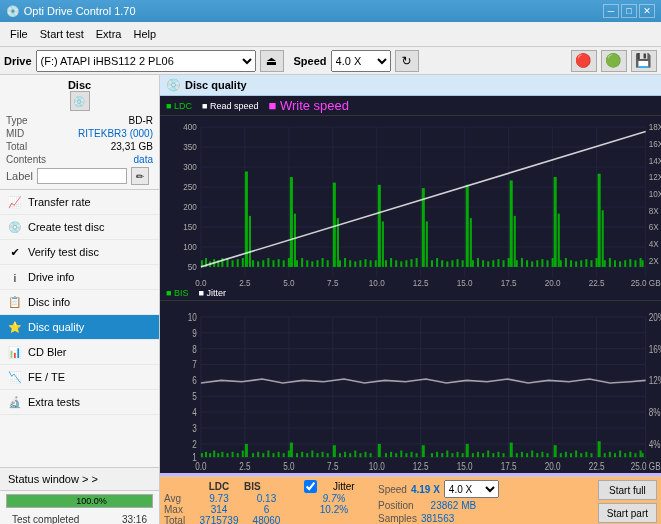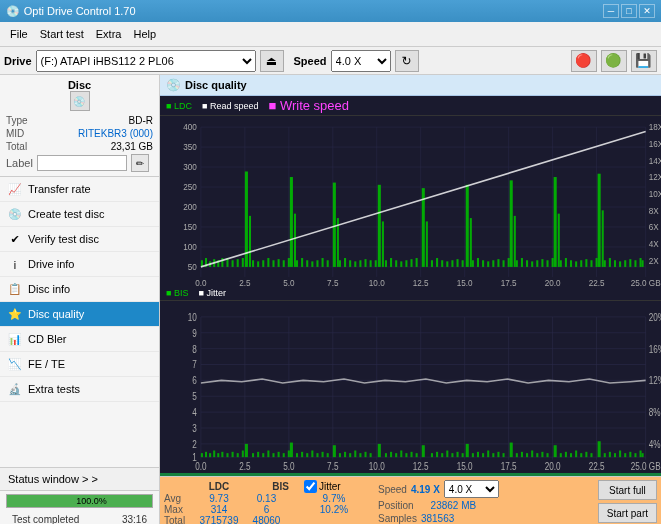--- a/index.html
+++ b/index.html
@@ -124,20 +124,24 @@
         <span class="disc-val">BD-R</span>
       </div>
       <div class="disc-row">
         <span class="disc-key">MID</span>
         <span class="disc-val blue">RITEKBR3 (000)</span>
       </div>
       <div class="disc-row">
         <span class="disc-key">Total</span>
         <span class="disc-val">23,31 GB</span>
       </div>
+      <div class="disc-row">
+        <span class="disc-key">Contents</span>
+        <span class="disc-val data">data</span>
+      </div>
       <div class="label-row">
         <span class="disc-key">Label</span>
         <input class="label-input" type="text" style="">
         <button class="label-btn">✏</button>
       </div>
     </div>
 
     <div class="nav-items">
       <div class="nav-item">
         <span class="nav-icon">📈</span>
@@ -382,21 +386,21 @@
             <rect x="459" y="129" width="2" height="7"></rect>
             <rect x="464" y="130" width="2" height="6"></rect>
             <rect x="469" y="128" width="2" height="8"></rect>
             <rect x="471" y="130" width="2" height="6"></rect>
           </g>
 
           <polyline points="40,136 475,14" fill="none" stroke="#ffffff" stroke-width="1.5" opacity="0.8"></polyline>
         </svg>
       </div>
 
-      <div class="single-chart" style="background:#15803d; position:relative; flex:1;">
+      <div class="single-chart" style="background:#c4b5fd; position:relative; flex:1;">
         <div class="legend-bar" style="background:#1a1a2e; border-bottom:1px solid #333; padding:2px 6px; display:flex; gap:10px;">
           <span style="color:#00cc00; font-size:9px;">■ BIS</span>
           <span style="color:#ffffff; font-size:9px;">■ Jitter</span>
         </div>
         <svg id="bottom-chart" viewBox="0 0 490 130" preserveAspectRatio="none" style="width:100%; height:calc(100% - 18px); display:block;">
           <rect width="490" height="130" fill="#1a1a2e"></rect>
 
           <g stroke="#2a2a4a" stroke-width="0.5">
             <line x1="40" y1="12" x2="475" y2="12"></line>
             <line x1="40" y1="24" x2="475" y2="24"></line>
@@ -561,37 +565,37 @@
     </div>
 
     <div style="background:#fdba74; border-top:1px solid #ccc; padding:3px 4px;">
       <div style="display:flex; align-items:flex-start; gap:6px; font-size:10px;">
 
         <table style="border-collapse:collapse; font-size:10px;">
           <thead>
             <tr>
               <td style="width:30px;"></td>
               <td style="width:50px; text-align:center; font-weight:bold; color:#333;">LDC</td>
-              <td style="width:45px; text-align:right; font-weight:bold; color:#333;">BIS</td>
+              <td style="width:45px; text-align:left; font-weight:bold; color:#333;">BIS</td>
               <td style="width:15px;"></td>
               <td style="width:60px; text-align:center;">
-                <label style="display:flex; align-items:center; gap:2px; cursor:pointer;">
+                <label style="display:flex; align-items:center; gap:16px; cursor:pointer;">
                   <input type="checkbox" checked="" style="">
                   <span>Jitter</span>
                 </label>
               </td>
             </tr>
           </thead>
           <tbody>
             <tr>
               <td style="color:#555;">Avg</td>
               <td style="text-align:center; color:#0066cc;">9.73</td>
               <td style="text-align:center; color:#0066cc;">0.13</td>
               <td></td>
-              <td style="text-align:center; color:#0066cc;">9.7%</td>
+              <td style="text-align:center; color:#0066cc;font-style:italic;">9.7%</td>
             </tr>
             <tr>
               <td style="color:#555;">Max</td>
               <td style="text-align:center; color:#0066cc;">314</td>
               <td style="text-align:center; color:#0066cc;">6</td>
               <td></td>
               <td style="text-align:center; color:#0066cc;">10.2%</td>
             </tr>
             <tr>
               <td style="color:#555;">Total</td>

